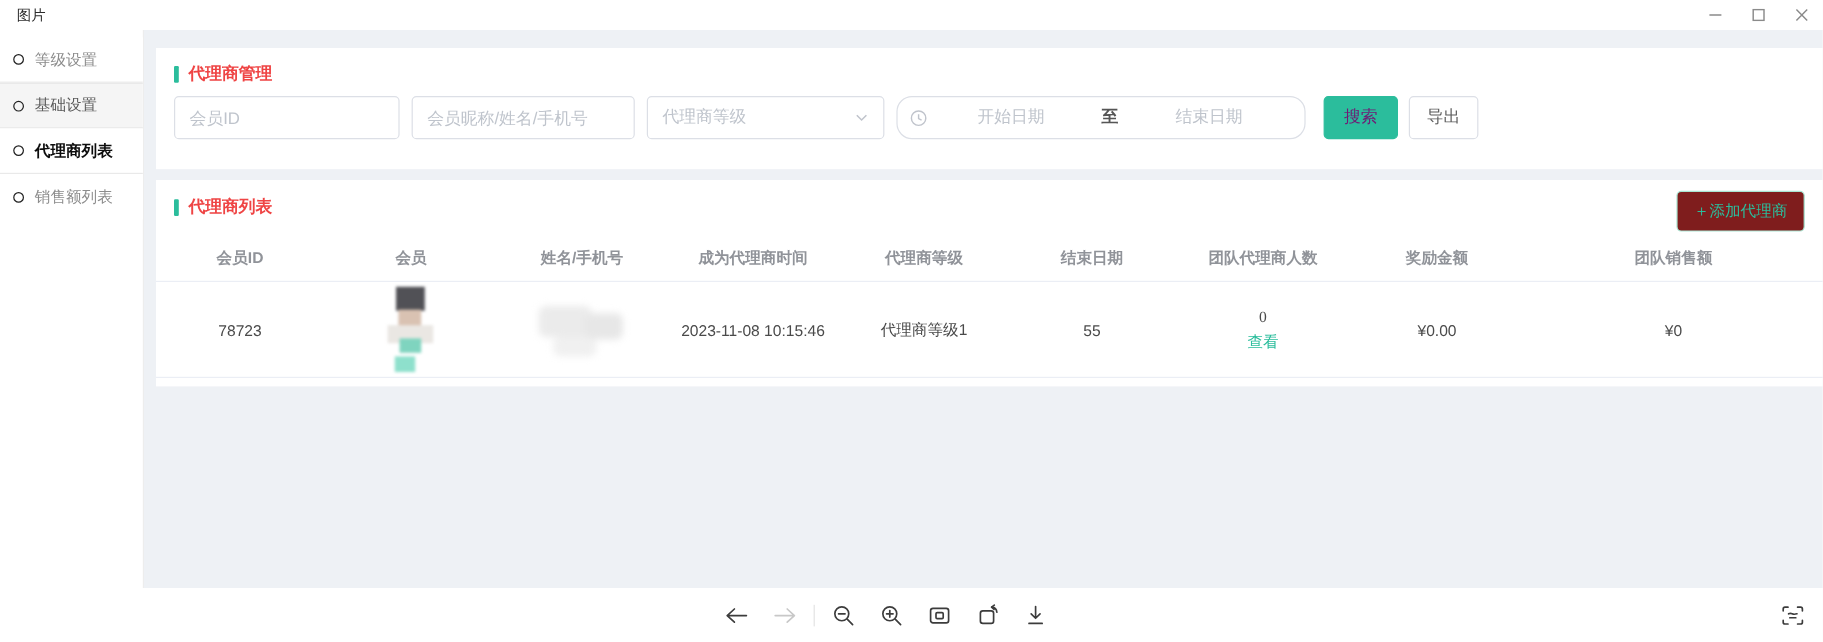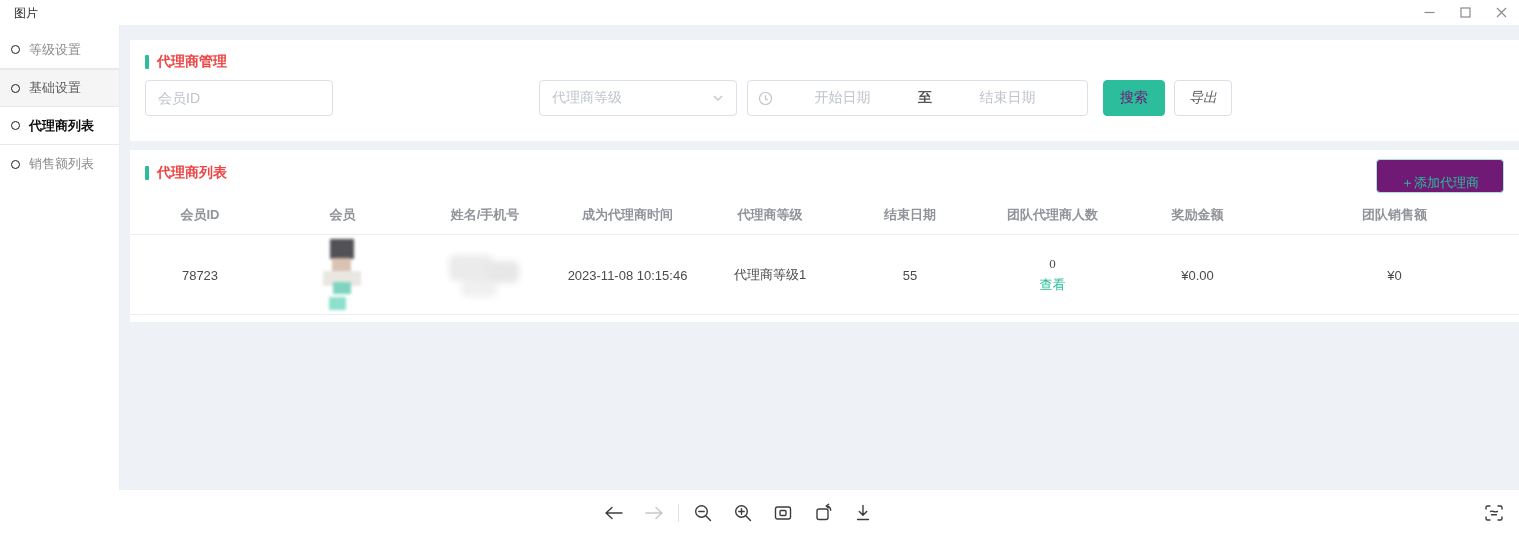--- a/index.html
+++ b/index.html
@@ -36,21 +36,21 @@
   .sel { position: absolute; top: 40px; height: 36px; border: 1px solid #dcdfe6; border-radius: 4px; background: #fff; display: flex; align-items: center; padding: 0 12px; font-size: 14px; color: #bfc4cc; cursor: pointer; }
   .sel .sel-text { flex: 1; }
   .date-range { position: absolute; top: 40px; height: 36px; border: 1px solid #dcdfe6; border-radius: 4px; background: #fff; display: flex; align-items: center; font-size: 14px; padding: 0 10px; }
   .date-range .ph { flex: 1; text-align: center; color: #bfc4cc; }
   .date-range .sep { color: #555; font-weight: bold; padding: 0 6px; }
   .btn { position: absolute; top: 40px; height: 36px; border-radius: 4px; font-size: 14px; display: flex; align-items: center; justify-content: center; cursor: pointer; }
   .btn-search { background: #2bbd9c; color: #701a75; border: 1px solid #2bbd9c; }
   .btn-export { background: #fff; color: #5c5c5c; border: 1px solid #dcdfe6; }
 
   
-  .btn-add { position: absolute; top: 9px; right: 15px; width: 128px; height: 34px; background: #701a75; border: 1px solid #a9e4d1; border-radius: 4px; color: #2bbd9c; font-size: 13px; display: flex; align-items: flex-end; justify-content: center; cursor: pointer; }
+  .btn-add { position: absolute; top: 9px; right: 15px; width: 107px; height: 34px; background: #7f1d1d; border: 1px solid #a9e4d1; border-radius: 4px; color: #2bbd9c; font-size: 13px; display: flex; align-items: center; justify-content: center; cursor: pointer; }
   .thead { position: absolute; top: 46px; left: 0; right: 0; height: 39px; display: flex; align-items: center; border-bottom: 1px solid #ebeef5; }
   .trow  { position: absolute; top: 86px; left: 0; right: 0; height: 79px; display: flex; align-items: flex-end; border-bottom: 1px solid #ebeef5; }
   .th { font-size: 13px; font-weight: bold; color: #909399; text-align: center; }
   .td { font-size: 13px; color: #4a4a4a; text-align: center; position: relative; height: 100%; display: flex; align-items: center; justify-content: center; flex-direction: column; }
   .c0 { width: 140px; } .c1 { width: 145px; } .c2 { width: 140px; } .c3 { width: 145px; }
   .c4 { width: 140px; } .c5 { width: 140px; } .c6 { width: 145px; font-family: Liberation Serif, serif; } .c7 { width: 145px; } .c8 { width: 249px; }
   .link-view { color: #2bbd9c; cursor: pointer; font-size: 13px; margin-top: 4px; }
 
   
   .avatar-blur { position: relative; width: 40px; height: 72px; filter: blur(1.5px); }
@@ -120,39 +120,40 @@
 </div>
 
 <div class="main">
 
   <div class="card card-search">
     <div class="section-title" style="top:13px;">
       <span class="bar"></span>
       <span>代理商管理</span>
     </div>
     <input class="f-input" style="left: 15px; width: 188px;" placeholder="会员ID">
+    <input class="f-input" style="left: 213px; width: 186px;" placeholder="会员昵称/姓名/手机号">
     <div class="sel" style="left:409px; width:198px;">
       <span class="sel-text">代理商等级</span>
       <svg width="12" height="12" viewBox="0 0 12 12">
         <polyline points="2,4 6,8 10,4" fill="none" stroke="#c0c4cc" stroke-width="1.3"></polyline>
       </svg>
     </div>
-    <div class="date-range" style="left:617px; width:341px;">
+    <div class="date-range" style="left:617px; width:341px;border-radius:13px;">
       <svg width="15" height="15" viewBox="0 0 15 15">
         <circle cx="7.5" cy="7.5" r="6" fill="none" stroke="#c0c4cc" stroke-width="1.2"></circle>
         <path d="M7.5 4.2 V7.8 L10 9.2" fill="none" stroke="#c0c4cc" stroke-width="1.2"></path>
       </svg>
       <span class="ph">开始日期</span>
       <span class="sep">至</span>
       <span class="ph">结束日期</span>
     </div>
     <div class="btn btn-search" style="left:973px; width:62px;">
       <span>搜索</span>
     </div>
-    <div class="btn btn-export" style="left:1044px; width:58px;font-style:italic;">
+    <div class="btn btn-export" style="left:1044px; width:58px;">
       <span>导出</span>
     </div>
   </div>
 
   <div class="card card-table">
     <div class="section-title" style="top:14px;">
       <span class="bar"></span>
       <span>代理商列表</span>
     </div>
     <div class="btn-add">

